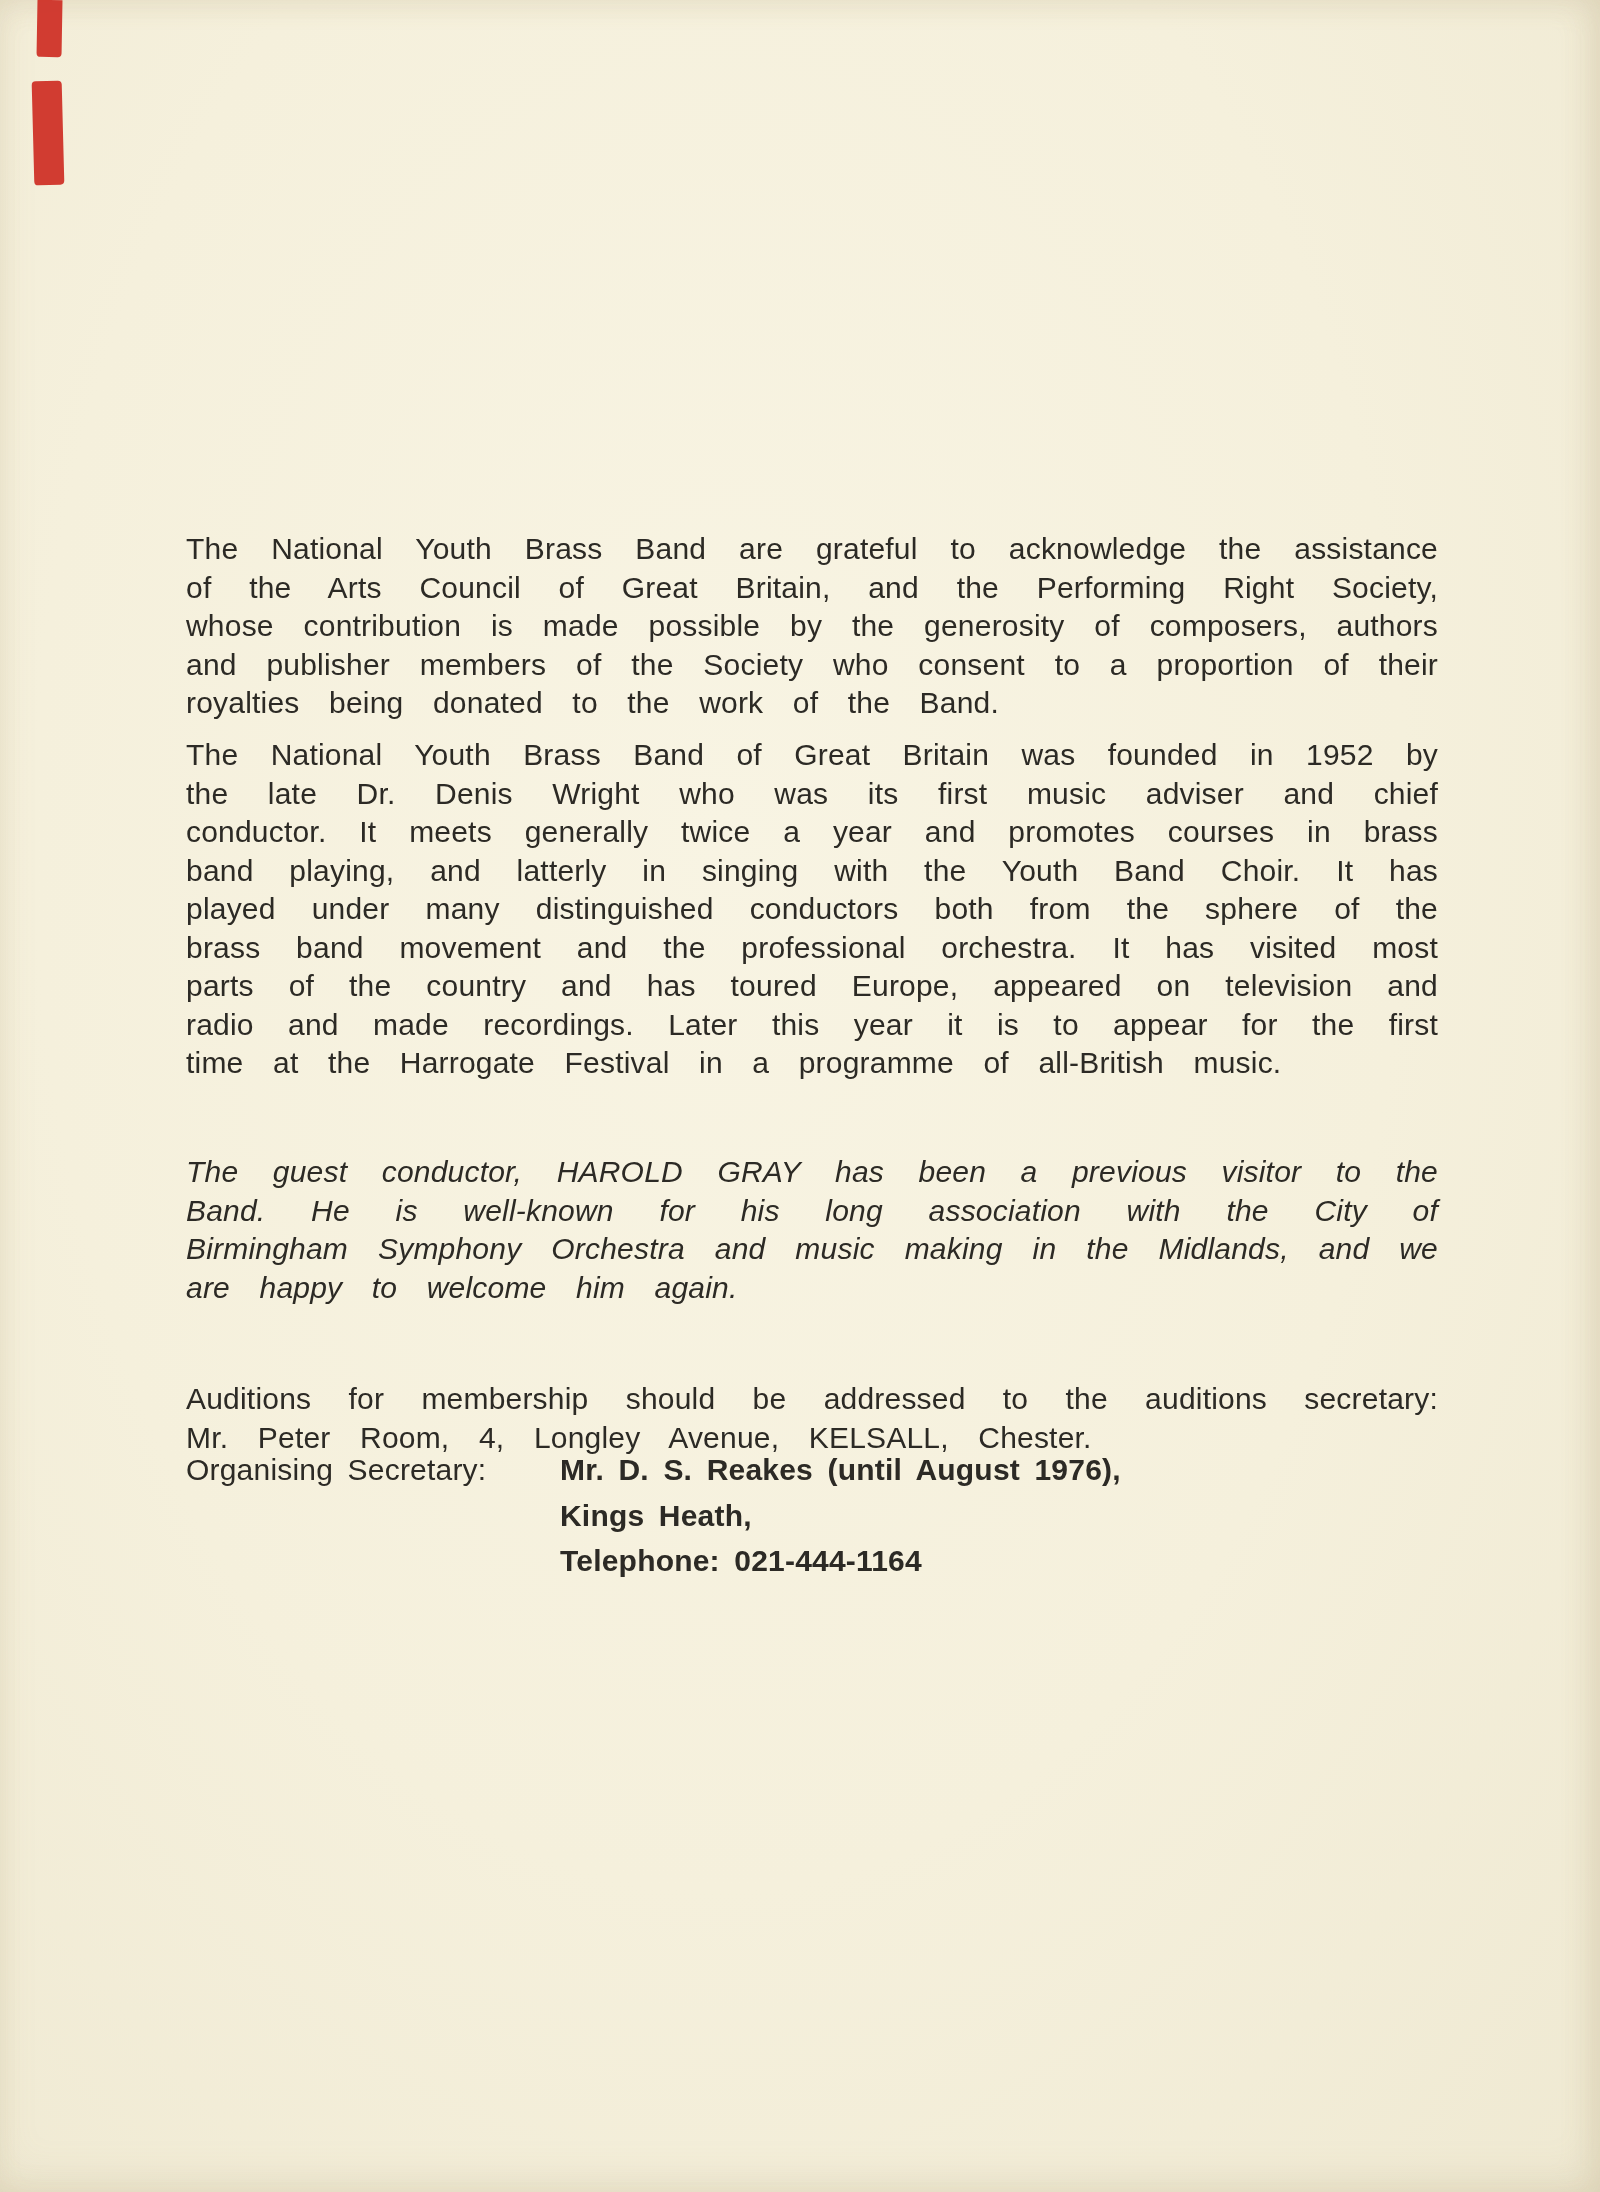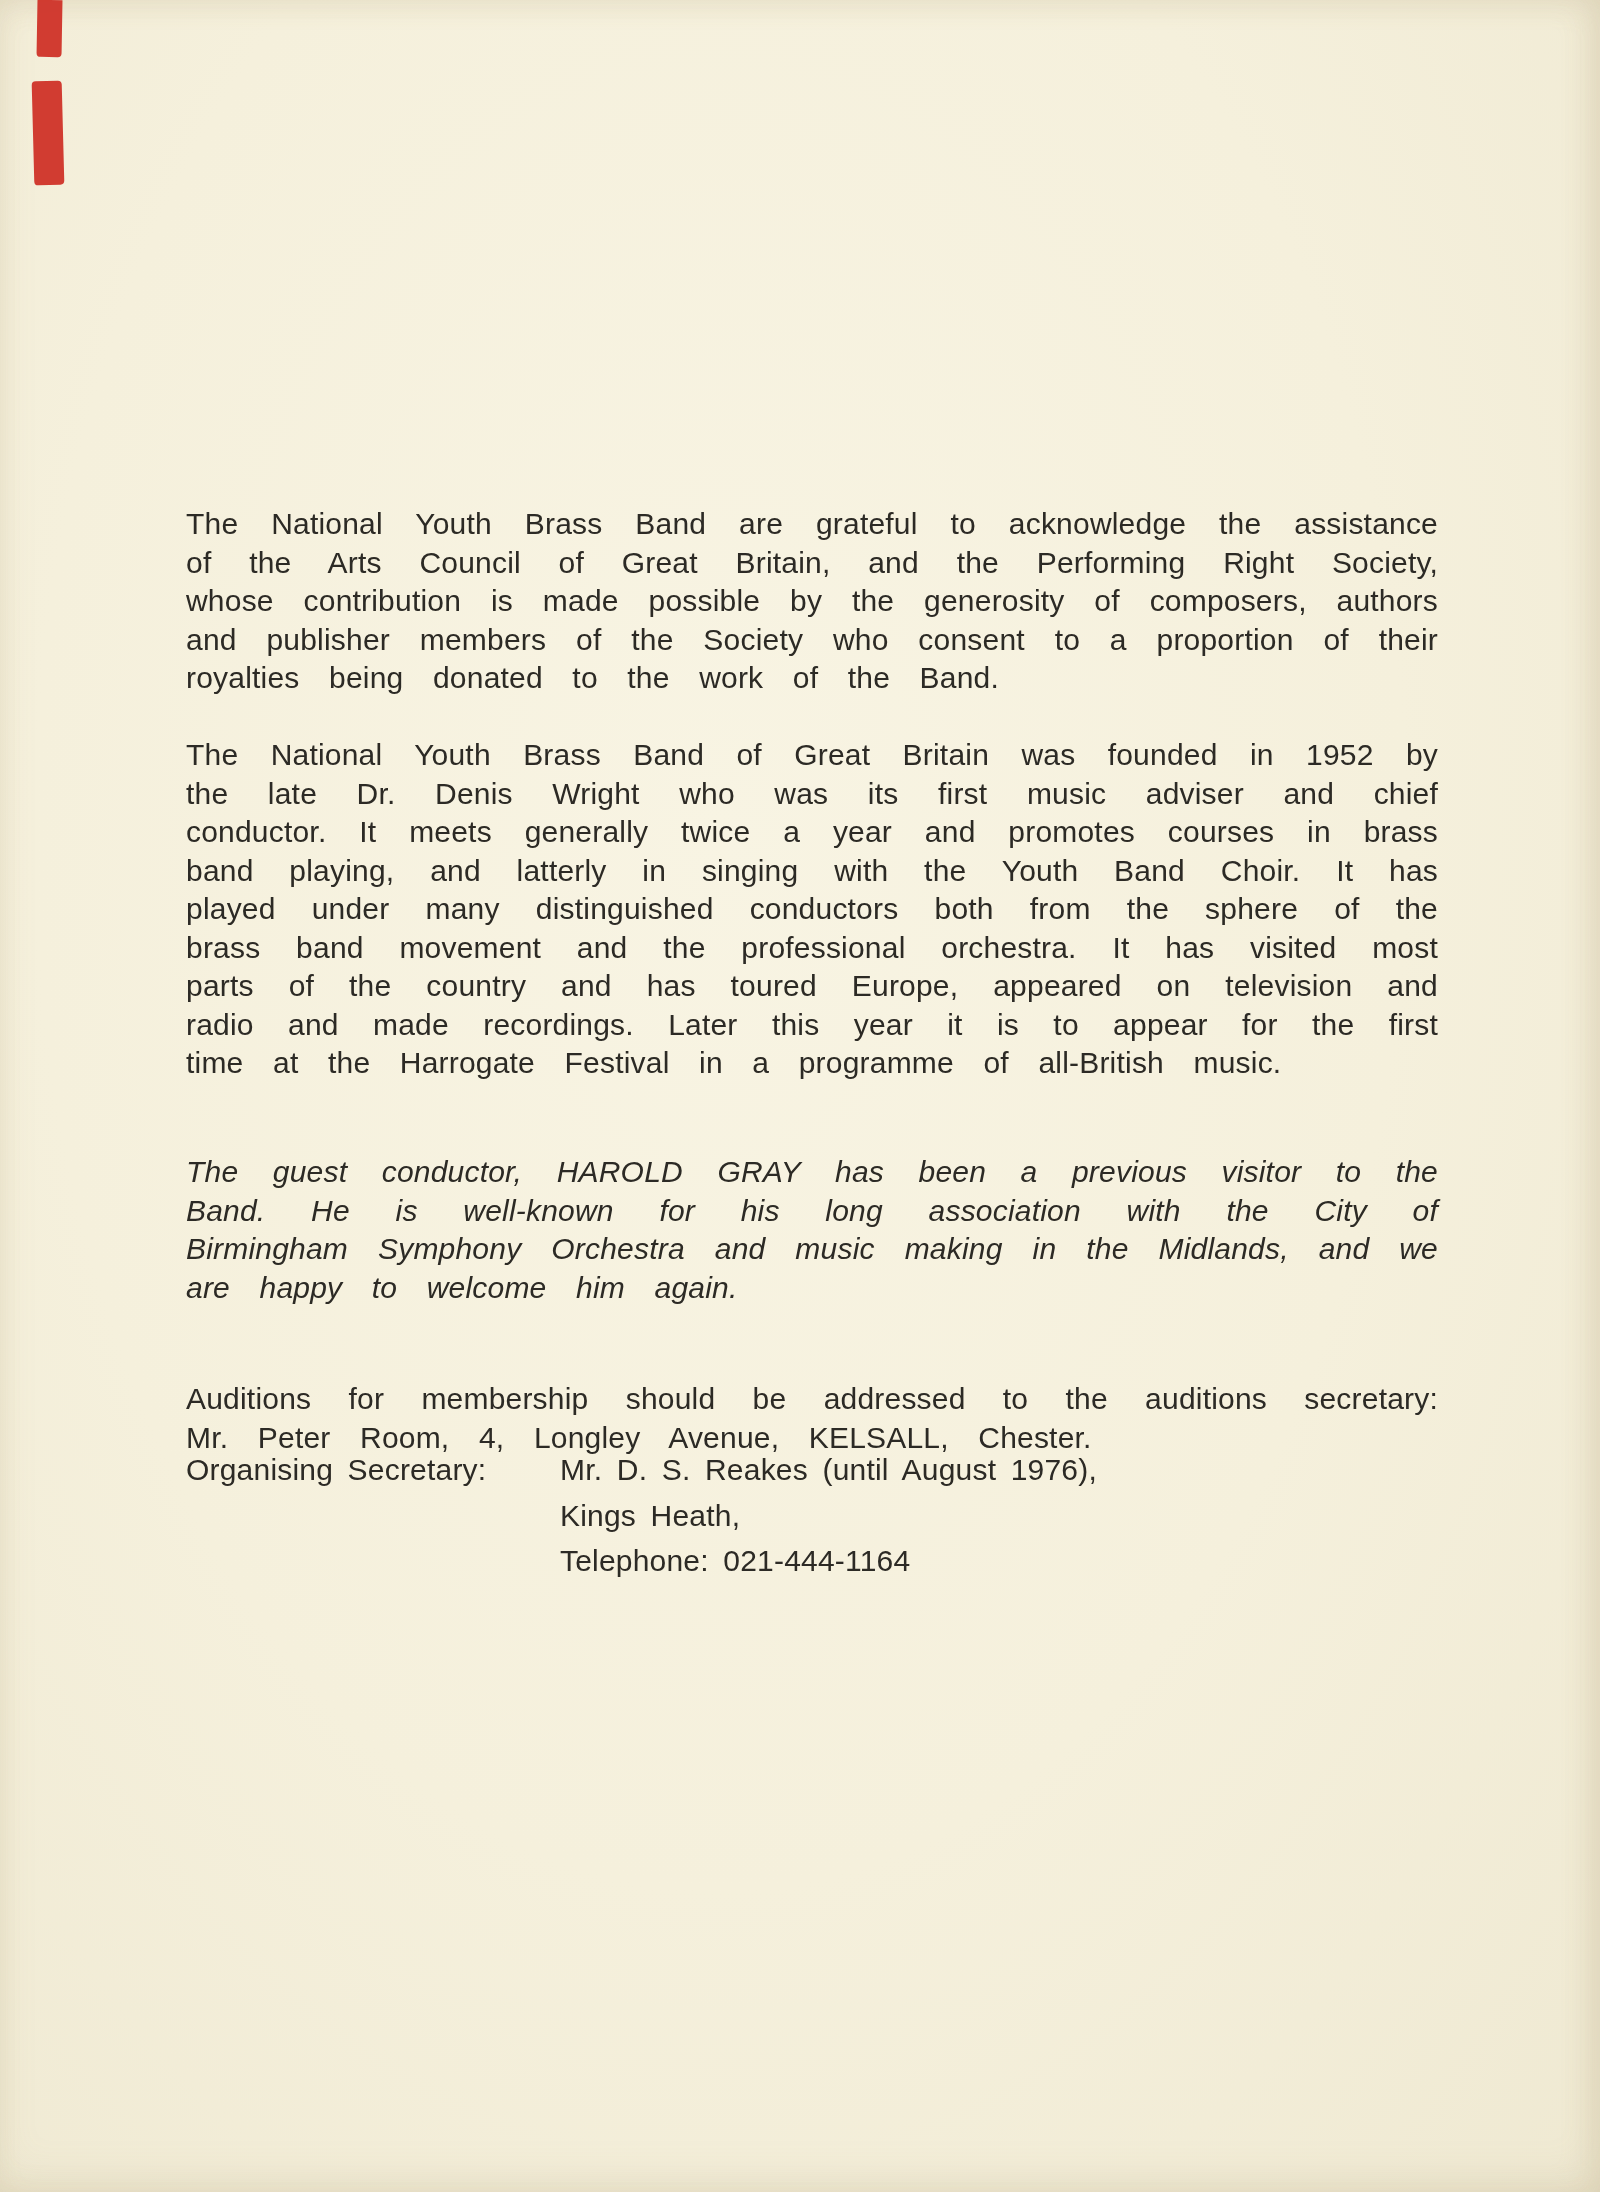--- a/index.html
+++ b/index.html
@@ -56,21 +56,21 @@
     left: 186px;
     width: 1252px;
     margin: 0;
     font-size: 30px;
     line-height: 38.5px;
     letter-spacing: 0.2px;
     word-spacing: 21px;
     text-align: justify;
     color: var(--ink-color);
   }
-  .para-1 { top: 505px; }
+  .para-1 { top: 530px; }
   .para-2 { top: 736px; }
   .para-3 { top: 1153px; font-style: italic; }
   .para-4 { top: 1332px; margin-top: 48px; }
   .secretary {
     position: absolute;
     left: 186px;
     top: 1447px;
     width: 1252px;
     font-size: 30px;
     line-height: 45.5px;
@@ -83,20 +83,21 @@
     top: 0;
     white-space: nowrap;
   }
   .sec-lines {
     position: absolute;
     left: 374px;
     top: 0;
   }
   .sec-line {
     white-space: nowrap;
+    font-weight: bold;
   }
 </style>
 </head>
 <body>
 
 <div class="page">
 
   <div class="red-mark mark-top"></div>
   <div class="red-mark mark-bottom"></div>
 

